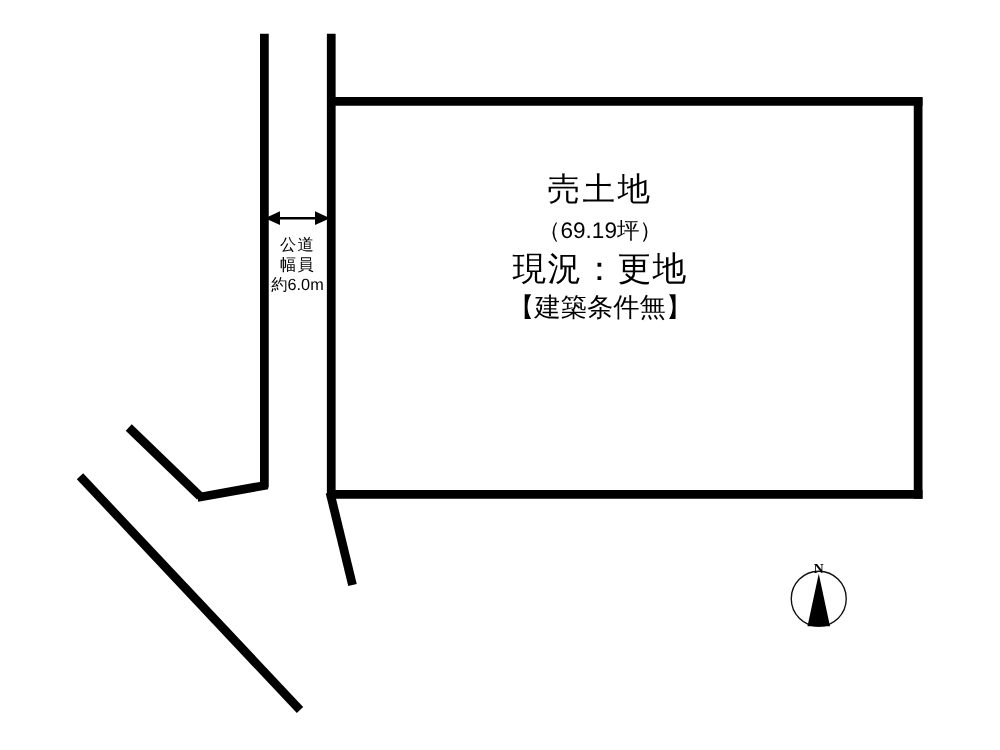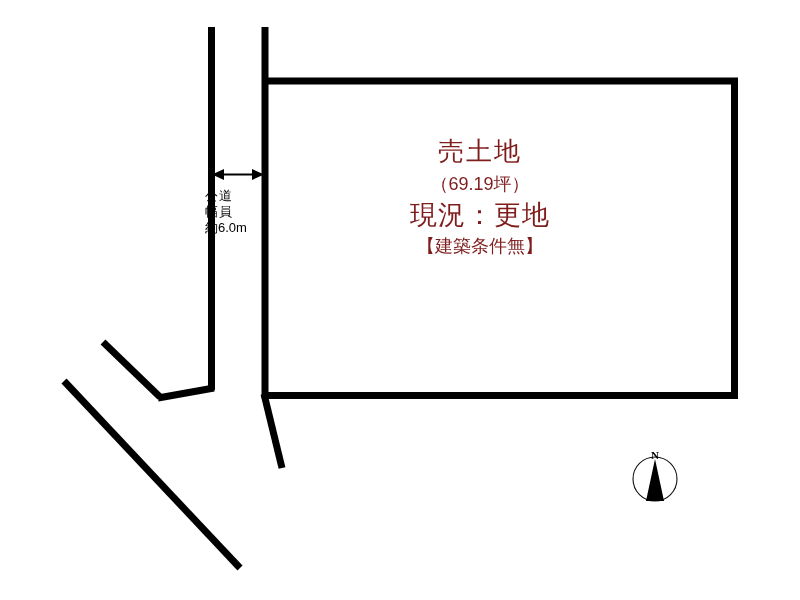--- a/index.html
+++ b/index.html
@@ -38,21 +38,21 @@
   
   #parcel-info {
     position: absolute;
     left: 330px;
     top: 134px;
     width: 300px;
     text-align: center;
   }
   #parcel-info .line {
     display: block;
-    color: #7f1d1d;
+    color: #000000;
     white-space: nowrap;
     text-align: center;
   }
   .ln-title {
     font-size: 26px;
     letter-spacing: 2px;
     line-height: 34px;
   }
   .ln-area {
     font-size: 29px;
@@ -63,31 +63,32 @@
     font-size: 18px;
     letter-spacing: 0px;
     line-height: 32px;
   }
   .ln-status {
     font-size: 27px;
     letter-spacing: 1px;
     line-height: 31px;
   }
   .ln-cond {
-    font-size: 18px;
+    font-size: 21px;
     letter-spacing: 0px;
     line-height: 31px;
   }
 
   
   #road-width-label {
     position: absolute;
     left: 205px;
     top: 188px;
     width: 66px;
+    text-align: center;
   }
   #road-width-label span {
     display: block;
     color: #000000;
     white-space: nowrap;
   }
   .rw-1, .rw-2 {
     font-size: 13px;
     line-height: 16px;
     letter-spacing: 1px;

